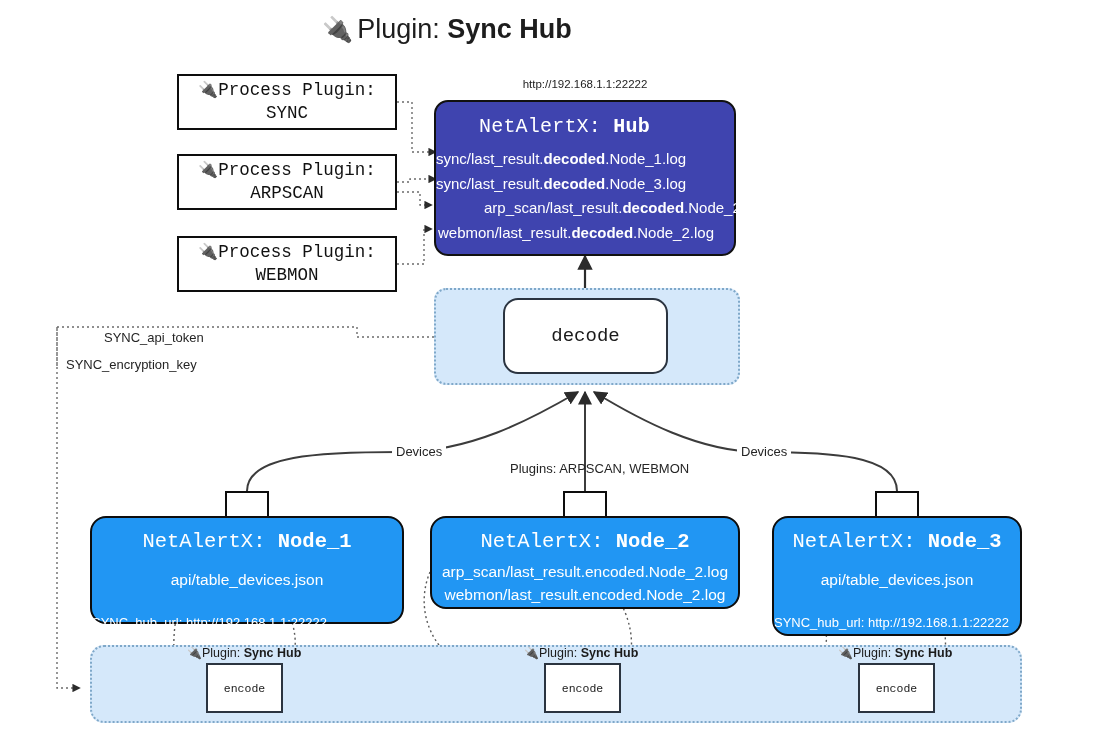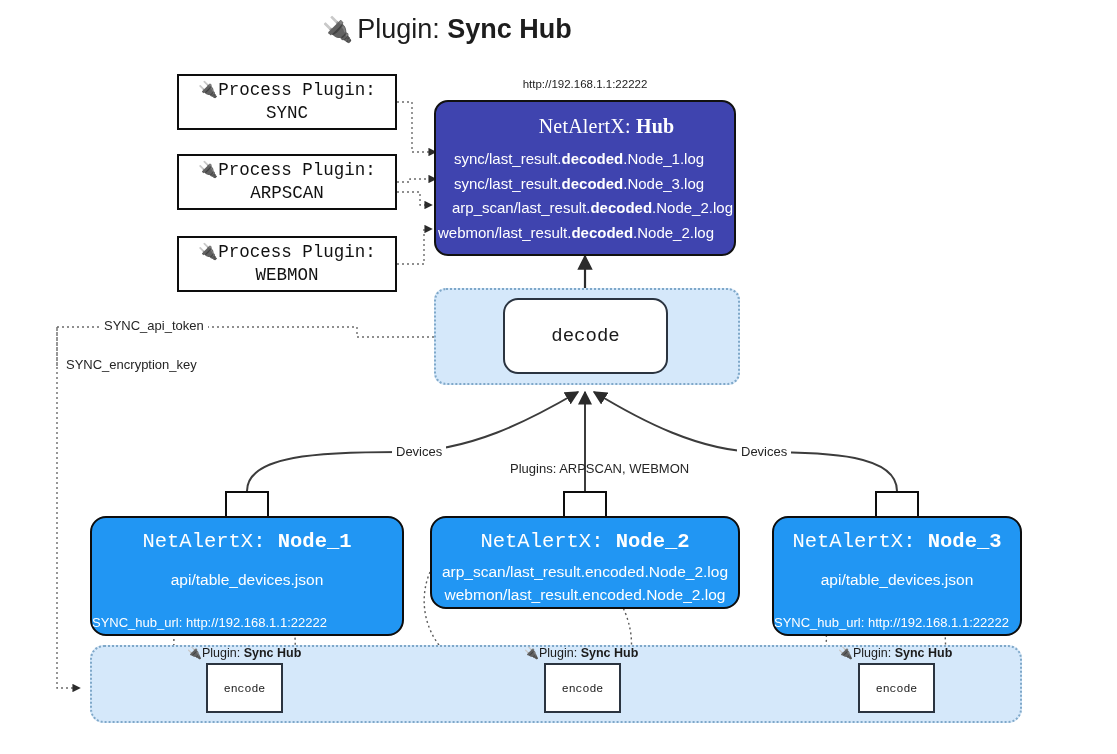--- a/index.html
+++ b/index.html
@@ -20,25 +20,25 @@
            display:flex;flex-direction:column;align-items:center;justify-content:center;
            line-height:1.34;color:#111;}
   .procbox .l1{white-space:nowrap;}
   .procbox .l2{white-space:nowrap;}
   .procbox .plug{font-family:"DejaVu Sans",sans-serif;font-size:16px;}
 
   
   #hub{background:#3f44af;border:2px solid #111;border-radius:14px;
        color:#ffffff;}
   #huburl{font-size:11.5px;color:#1d1d1d;text-align:center;}
-  #hub .hubtitle{font-family:Liberation Serif, serif;font-size:20px;
-                 text-align:center;margin-top:13px;letter-spacing:.2px;padding-left:43px;}
+  #hub .hubtitle{font-family:Liberation Mono, monospace;font-size:20px;
+                 margin-top:13px;letter-spacing:.2px;padding-left:43px;}
   #hub .hubtitle b{font-weight:bold;}
   #hub .loglines{margin-top:9px;}
-  #hub .logline{font-size:15px;line-height:1.64;padding-left:18px;white-space:nowrap;}
+  #hub .logline{font-size:15px;line-height:1.64;padding-left:0;white-space:nowrap;}
   #hub .logline b{font-weight:bold;}
 
   
   .lightgroup{background:#d5e8fa;border:2px dotted #7fa8c9;border-radius:12px;}
   .whitebox{background:#ffffff;border:2px solid #2b3440;}
   #decodebox{display:flex;align-items:center;justify-content:center;
              font-family:"Liberation Mono",monospace;font-size:19px;color:#1b1b1b;border-radius:15px;}
 
   
   .elabel{font-size:13px;color:#252525;background:#ffffff;
@@ -134,42 +134,42 @@
     <div class="l1"><span class="plug">🔌</span><span>Process Plugin:</span></div>
     <div class="l2">WEBMON</div>
   </div>
 
   <div class="abs" id="huburl" style="left:455px;top:78px;width:260px;">http://192.168.1.1:22222</div>
   <div class="abs" id="hub" style="left:434px;top:100px;width:302px;height:156px;">
     <div class="hubtitle"><span>NetAlertX: </span><b>Hub</b></div>
     <div class="loglines">
       <div class="logline"><span>sync/last_result.</span><b>decoded</b><span>.Node_1.log</span></div>
       <div class="logline"><span>sync/last_result.</span><b>decoded</b><span>.Node_3.log</span></div>
-      <div class="logline" style="padding-left:16px;"><span>arp_scan/last_result.</span><b>decoded</b><span>.Node_2.log</span></div>
+      <div class="logline" style="padding-left:16px;margin-left:32px;"><span>arp_scan/last_result.</span><b>decoded</b><span>.Node_2.log</span></div>
       <div class="logline" style="padding-left:2px;"><span>webmon/last_result.</span><b>decoded</b><span>.Node_2.log</span></div>
     </div>
   </div>
 
   <div class="abs lightgroup" style="left:434px;top:288px;width:306px;height:97px;"></div>
   <div class="abs whitebox" id="decodebox" style="left:503px;top:298px;width:165px;height:76px;">
     <span>decode</span>
   </div>
 
-  <div class="abs elabel" style="left:100px;top:318px;">SYNC_api_token</div>
+  <div class="abs elabel" style="left:100px;top:330px;">SYNC_api_token</div>
   <div class="abs elabel" style="left:62px;top:357px;">SYNC_encryption_key</div>
 
   <div class="abs elabel" style="left:392px;top:444px;">Devices</div>
   <div class="abs elabel nobg" style="left:506px;top:461px;">Plugins: ARPSCAN, WEBMON</div>
   <div class="abs elabel" style="left:737px;top:444px;">Devices</div>
 
   <div class="abs envelope" style="left:225px;top:491px;"></div>
   <div class="abs envelope" style="left:563px;top:491px;"></div>
   <div class="abs envelope" style="left:875px;top:491px;"></div>
 
-  <div class="abs node" style="left:90px;top:516px;width:314px;height:120px;">
+  <div class="abs node" style="left:90px;top:516px;width:314px;height:108px;">
     <div class="ntitle"><span>NetAlertX: </span><b>Node_1</b></div>
     <div class="nline" style="margin-top:18px;">api/table_devices.json</div>
     <div class="nurl" style="margin-top:26px;">SYNC_hub_url: http://192.168.1.1:22222</div>
   </div>
 
   <div class="abs node" style="left:430px;top:516px;width:310px;height:93px;">
     <div class="ntitle"><span>NetAlertX: </span><b>Node_2</b></div>
     <div class="nline" style="margin-top:10px;">arp_scan/last_result.encoded.Node_2.log</div>
     <div class="nline" style="margin-top:5px;">webmon/last_result.encoded.Node_2.log</div>
     <div class="nurl" style="margin-top:7px;">SYNC_hub_url: http://192.168.1.1:22222</div>

